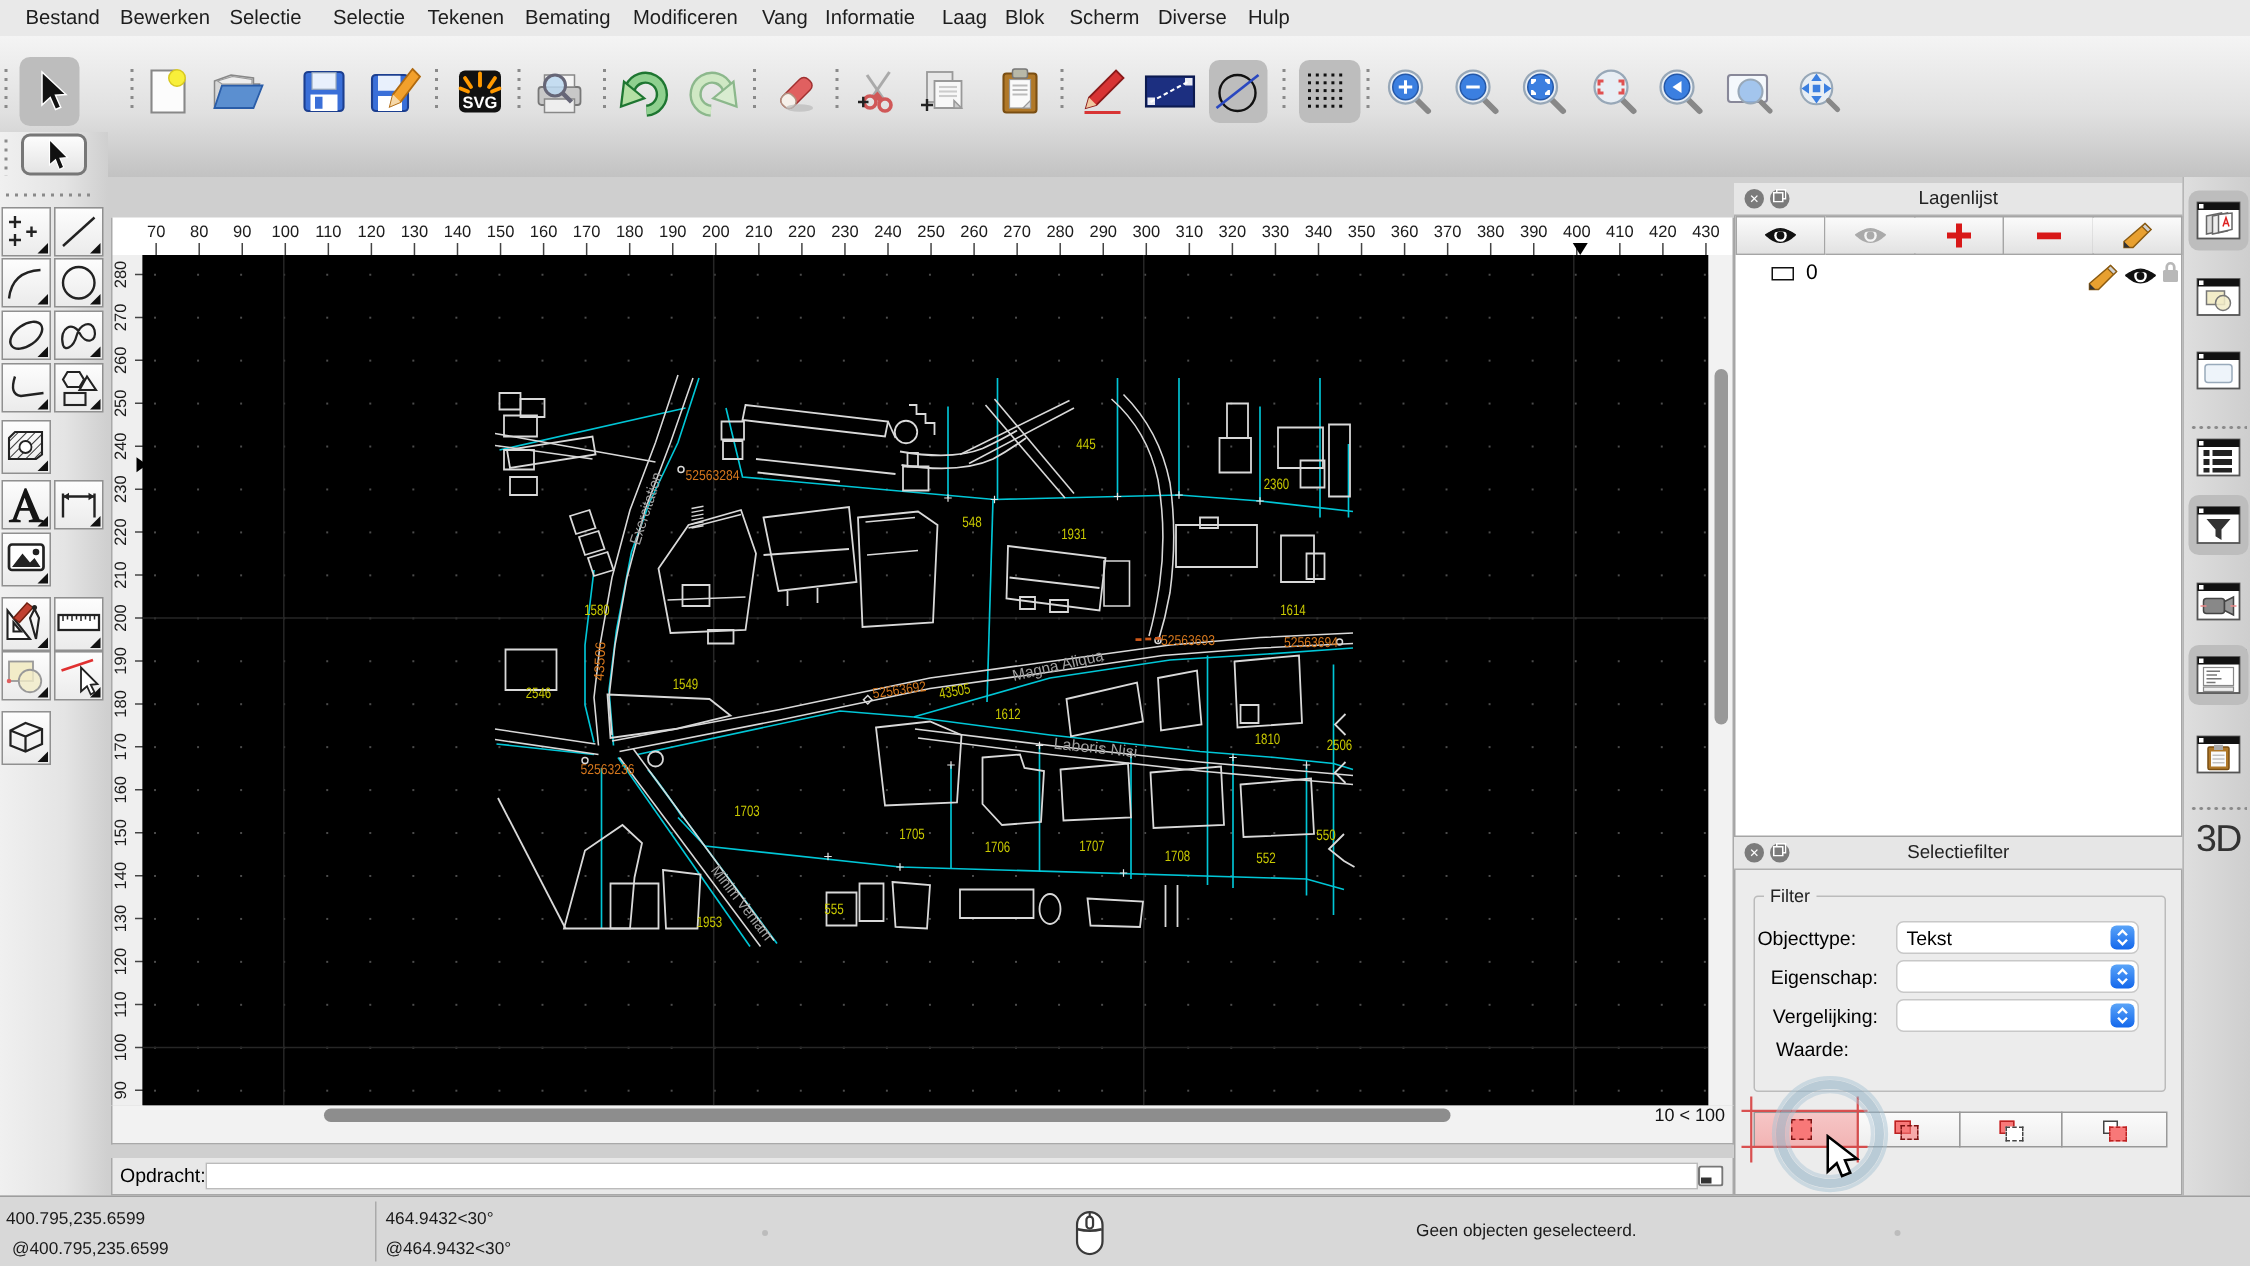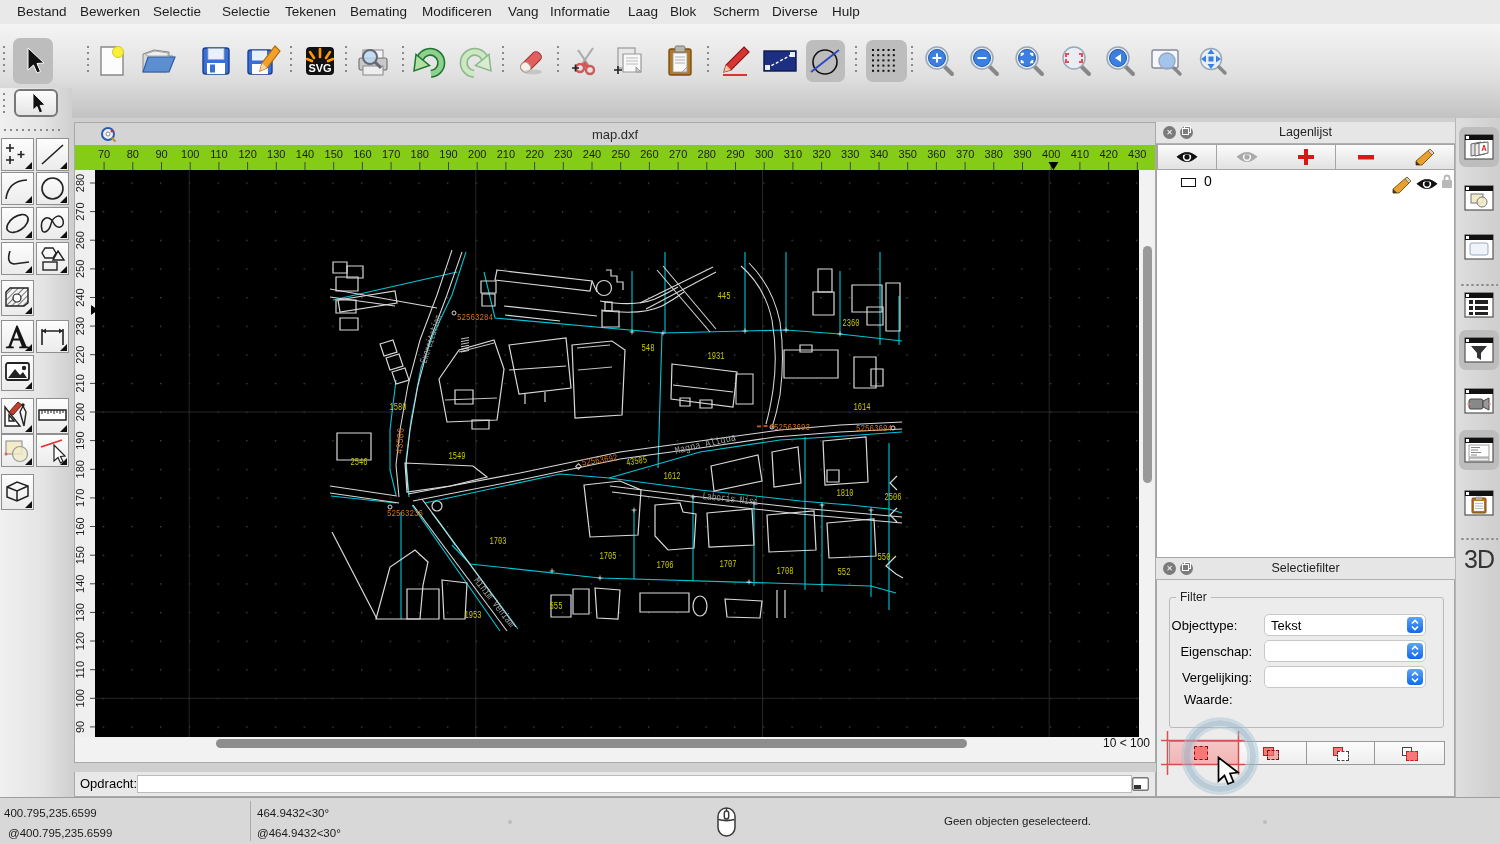--- a/index.html
+++ b/index.html
@@ -317,29 +317,21 @@
       </svg><div class="ptri"></div></div>
     <div class="pbtn" style="left:36px;top:346px;height:33px"><svg width="31" height="31" viewBox="0 0 31 31">
         <line x1="4" y1="12" x2="25" y2="5" stroke="#e03030" stroke-width="1.8"></line>
         <path d="M17 10 L17 26 L21 22.5 L23.5 28 L26 26.5 L23.5 21.5 L28 21 Z" fill="#fff" stroke="#222" stroke-width="1.2"></path>
       </svg><div class="ptri"></div></div>
     <div class="pbtn" style="left:1px;top:386px;height:36px"><svg width="31" height="31" viewBox="0 0 31 31">
         <path d="M5 12 L15 7 L26 11 L26 21 L15 26 L5 22 Z M5 12 L15 16 L26 11 M15 16 L15 26" fill="none" stroke="#222" stroke-width="1.5"></path>
       </svg><div class="ptri"></div></div>
   </div>
 <div id="docwin">
-  <div style="position:absolute;left:2px;top:4px;width:1082px;height:23px;background:#d4d4d4;border:1px solid #a9a9a9;border-bottom:none;color:#2b2b2b;font-size:13px;text-align:center;line-height:23px;">map.dxf
-    <svg style="position:absolute;left:26px;top:4px;" width="16" height="16" viewBox="0 0 16 16">
-        <circle cx="7" cy="7" r="6" fill="#e8f0f8" stroke="#2858b8" stroke-width="2"></circle>
-        <circle cx="7" cy="7" r="2" fill="#fff" stroke="#888" stroke-width="1"></circle>
-        <line x1="10.5" y1="10.5" x2="14.5" y2="14.5" stroke="#c09020" stroke-width="2"></line>
-        <circle cx="11" cy="4" r="1.5" fill="#d03020"></circle>
-      </svg>
-  </div>
-  <div style="position:absolute;left:2px;top:27px;width:1082px;height:38px;background:#84cc16;border-left:1px solid #a9a9a9;border-right:1px solid #a9a9a9;"><svg width="1084" height="25">
+  <div style="position:absolute;left:2px;top:27px;width:1082px;height:38px;background:#ffffff;border-left:1px solid #a9a9a9;border-right:1px solid #a9a9a9;"><svg width="1084" height="25">
         <line x1="29.1" y1="17" x2="29.1" y2="25" stroke="#444" stroke-width="1"></line>
         <text x="29.1" y="13" font-size="11" fill="#1c1c1c" text-anchor="middle">70</text>
         <line x1="57.8" y1="17" x2="57.8" y2="25" stroke="#444" stroke-width="1"></line>
         <text x="57.8" y="13" font-size="11" fill="#1c1c1c" text-anchor="middle">80</text>
         <line x1="86.5" y1="17" x2="86.5" y2="25" stroke="#444" stroke-width="1"></line>
         <text x="86.5" y="13" font-size="11" fill="#1c1c1c" text-anchor="middle">90</text>
         <line x1="115.2" y1="17" x2="115.2" y2="25" stroke="#444" stroke-width="1"></line>
         <text x="115.2" y="13" font-size="11" fill="#1c1c1c" text-anchor="middle">100</text>
         <line x1="143.9" y1="17" x2="143.9" y2="25" stroke="#444" stroke-width="1"></line>
         <text x="143.9" y="13" font-size="11" fill="#1c1c1c" text-anchor="middle">110</text>
@@ -445,21 +437,21 @@
         <line x1="15" y1="98.9" x2="23" y2="98.9" stroke="#444" stroke-width="1"></line>
         <text x="9" y="98.9" font-size="11" fill="#1c1c1c" text-anchor="middle" transform="rotate(-90 9 98.9)">250</text>
         <line x1="15" y1="70.2" x2="23" y2="70.2" stroke="#444" stroke-width="1"></line>
         <text x="9" y="70.2" font-size="11" fill="#1c1c1c" text-anchor="middle" transform="rotate(-90 9 70.2)">260</text>
         <line x1="15" y1="41.6" x2="23" y2="41.6" stroke="#444" stroke-width="1"></line>
         <text x="9" y="41.6" font-size="11" fill="#1c1c1c" text-anchor="middle" transform="rotate(-90 9 41.6)">270</text>
         <line x1="15" y1="13.0" x2="23" y2="13.0" stroke="#444" stroke-width="1"></line>
         <text x="9" y="13.0" font-size="11" fill="#1c1c1c" text-anchor="middle" transform="rotate(-90 9 13.0)">280</text>
         <path d="M 16 134.9 L 16 144.9 L 23 139.9 Z" fill="#000"></path>
       </svg></div>
-  <div style="position:absolute;left:23px;top:52px;width:1044px;height:567px;background:#000;font-family:Liberation Mono, monospace;"><svg width="1044" height="567" viewBox="95 170 1044 567">
+  <div style="position:absolute;left:23px;top:52px;width:1044px;height:567px;background:#000;"><svg width="1044" height="567" viewBox="95 170 1044 567">
         <defs>
           <pattern id="dots" x="102.7" y="182.5" width="28.7" height="28.63" patternUnits="userSpaceOnUse">
             <rect x="0" y="0" width="1.3" height="1.3" fill="#4d4d4d"></rect>
           </pattern>
         </defs>
         <rect x="95" y="170" width="1044" height="567" fill="#000"></rect>
         <rect x="95" y="170" width="1044" height="567" fill="url(#dots)"></rect>
         <line x1="189.2" y1="170" x2="189.2" y2="737" stroke="#262626" stroke-width="1"></line>
         <line x1="475.8" y1="170" x2="475.8" y2="737" stroke="#262626" stroke-width="1"></line>
         <line x1="762.5" y1="170" x2="762.5" y2="737" stroke="#262626" stroke-width="1"></line>

